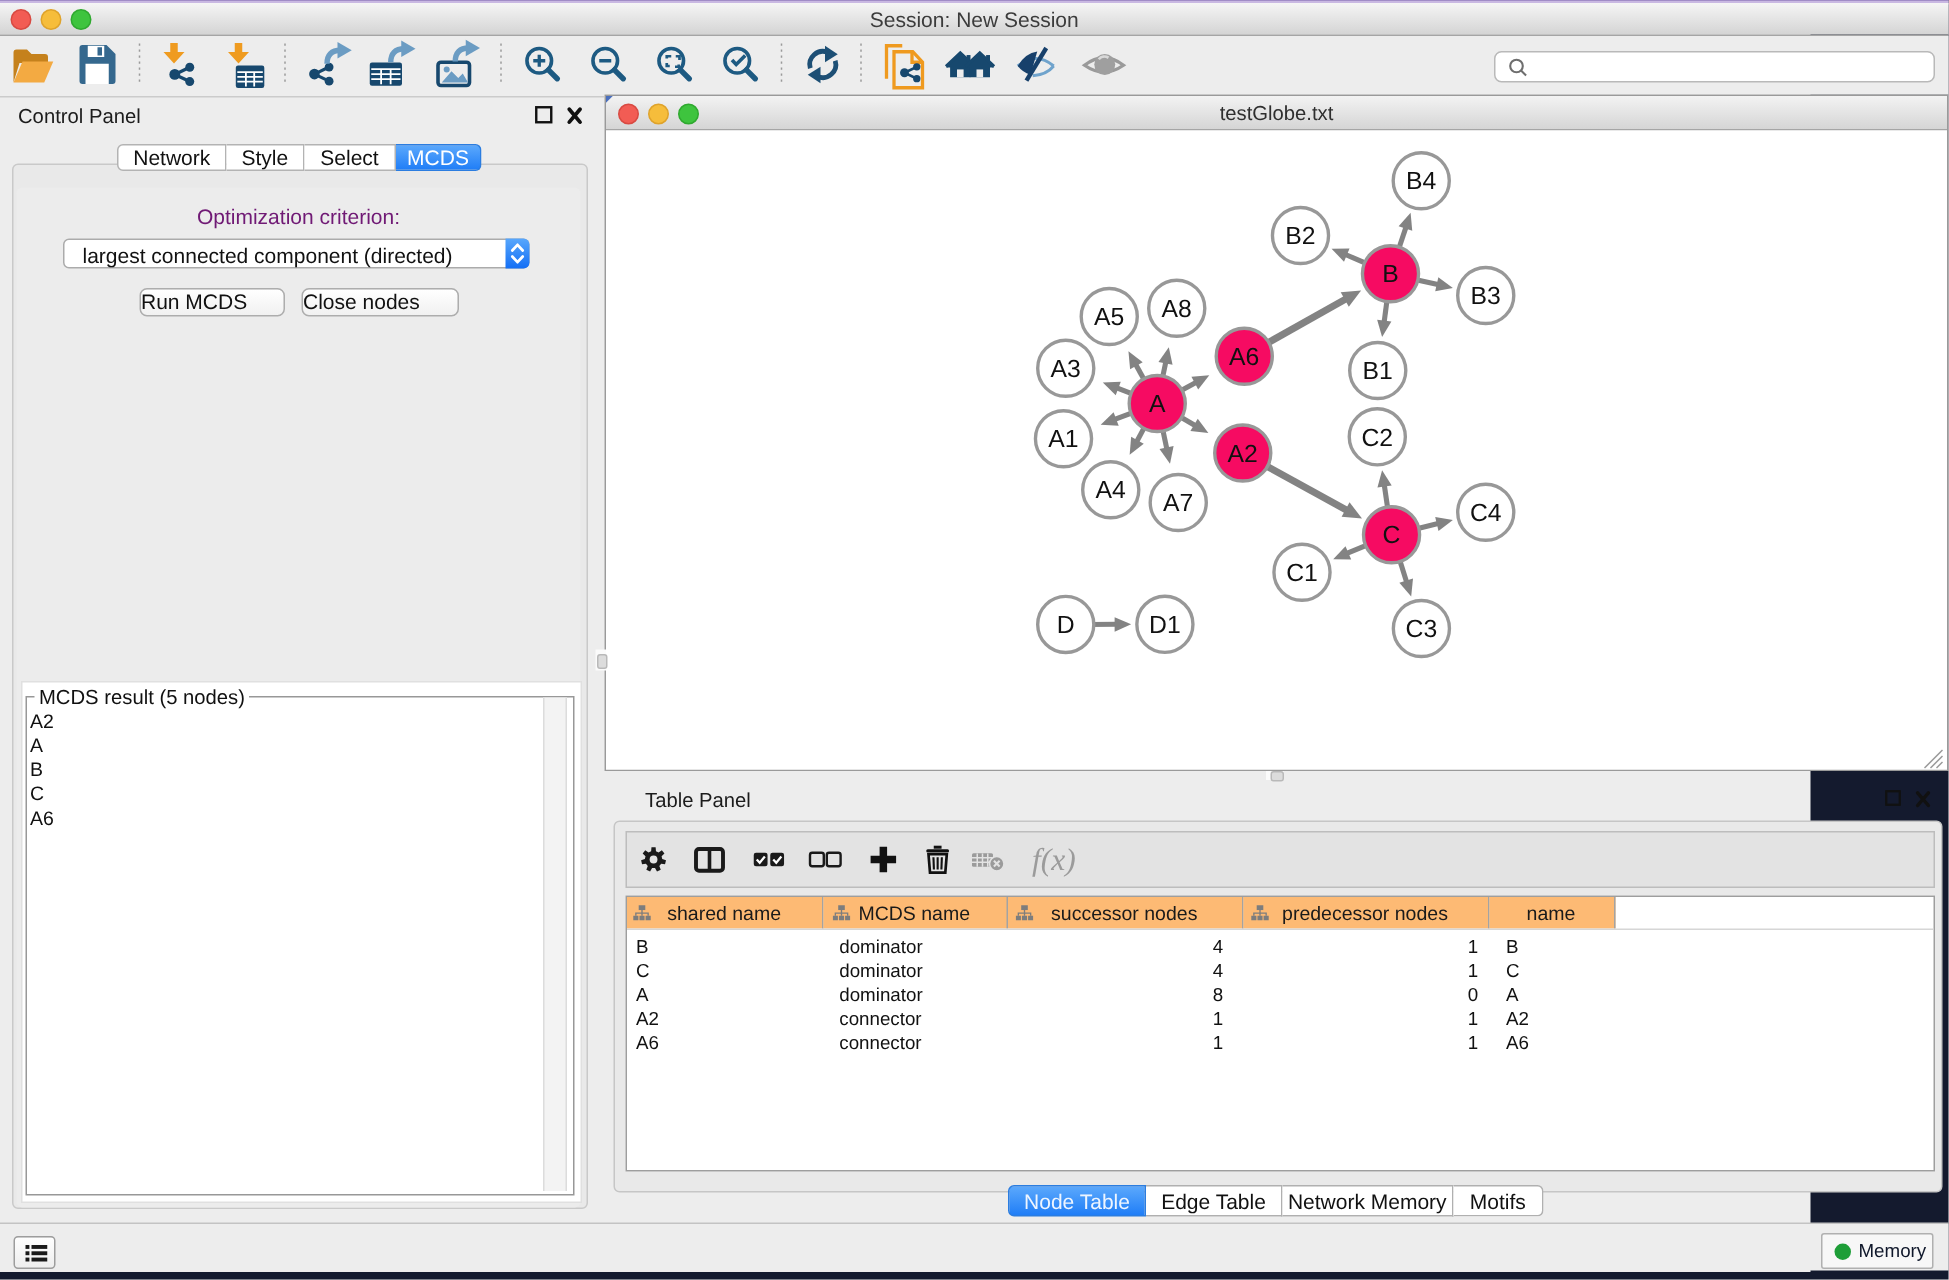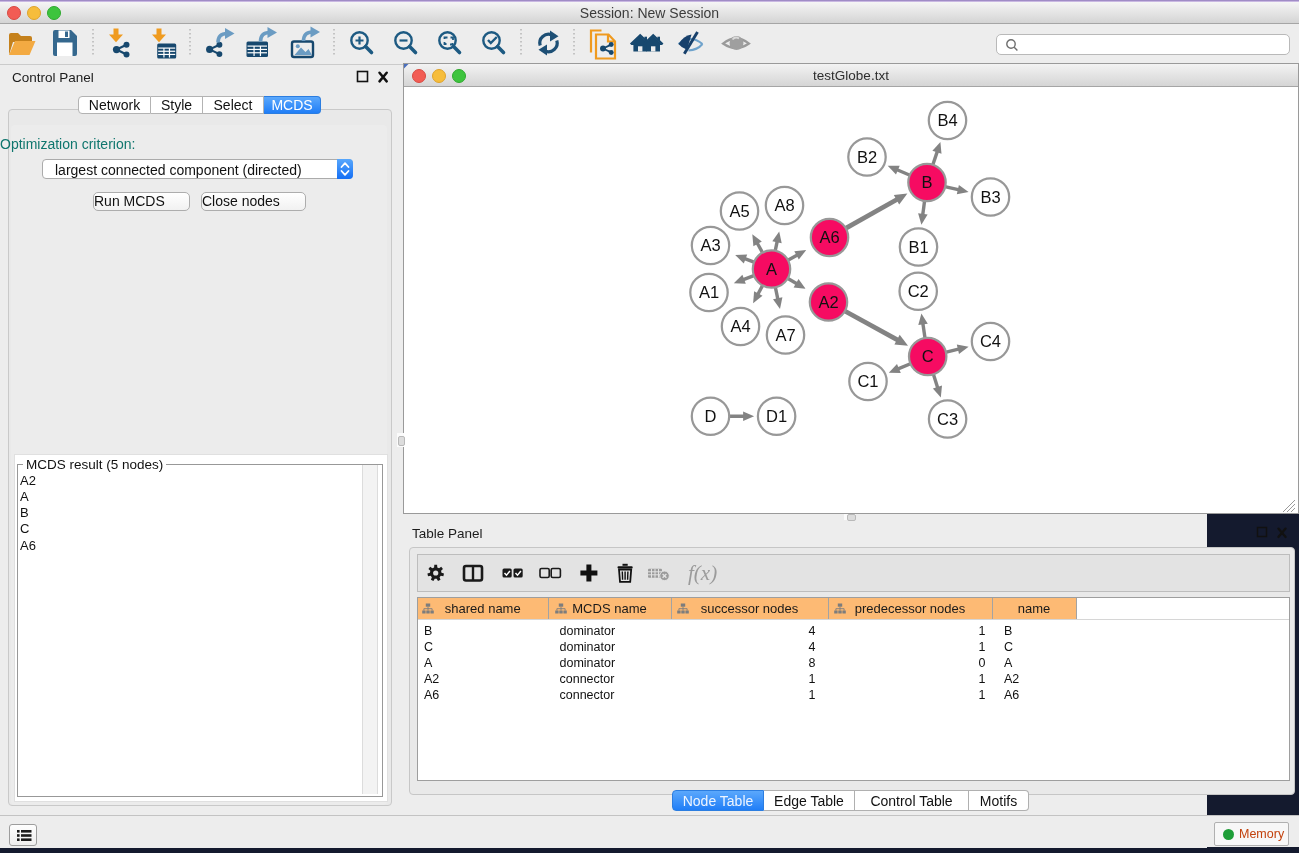--- a/index.html
+++ b/index.html
@@ -46,21 +46,21 @@
   #vscroll{left:362px;top:462.5px;width:14px;height:329px;background:#f3f3f3;
     border-left:1px solid #dcdcdc;border-right:1px solid #dcdcdc}
   
   #statusline{left:0;top:813px;width:1299px;height:0;border-top:1px solid #c3c3c3}
   #statusbar{left:0;top:814px;width:1299px;height:31px;background:#ededed}
   #listbtn{left:9px;top:822px;width:26px;height:19.5px;background:linear-gradient(#fefefe,#eee);
     border:1px solid #9d9d9d;border-radius:3px}
   #membtn{left:1214px;top:820px;width:73px;height:21.5px;background:#f7f7f7;
     border:1px solid #b0b0b0;border-radius:2px}
   #membtn .dot{position:absolute;left:8px;top:6px;width:11px;height:11px;border-radius:50%;background:#1e9e38}
-  #membtn .lbl{position:absolute;left:24px;top:4px;font-size:12.5px;color:#c2410c}
+  #membtn .lbl{position:absolute;left:24px;top:4px;font-size:12.5px;color:#0f172a}
   
   #netwin{left:403px;top:61px;width:896px;height:450.8px;background:#fff;
     border:1px solid #9a9a9a;box-sizing:border-box}
   #nettitle{left:0;top:0;width:894px;height:21.5px;
     background:linear-gradient(#f3f3f3,#d5d5d5);border-bottom:1px solid #a5a5a5}
   #netcanvas{left:0;top:22.5px;width:894px;height:426.3px;background:#fff;overflow:hidden}
   
   #tp-box{left:409px;top:544.5px;width:884px;height:246.5px;background:#e9e9e9;
     border:1px solid #c6c6c6;border-radius:4px}
   #tp-toolbar{left:417px;top:551.5px;width:873px;height:38px;background:#e3e3e3;
@@ -227,21 +227,21 @@
   </svg>
   <div class="abs" style="left:0;top:61.5px;width:403px;height:0;border-top:1px solid #cbcbcb"></div>
   <div class="abs" id="cp-box"></div>
   <div class="abs" id="cp-inner"></div>
   <div class="abs tabrow" style="left:78px;top:94px">
     <div class="tab first" style="width:71px">Network</div>
     <div class="tab" style="width:51px">Style</div>
     <div class="tab" style="width:60px">Select</div>
     <div class="tab last sel" style="width:56px">MCDS</div>
   </div>
-  <div class="abs" style="left:0;top:134px;width:398px;font-size:14px;color:#0f766e">Optimization criterion:</div>
+  <div class="abs" style="left:0;top:134px;width:398px;text-align:center;font-size:14px;color:#701a75">Optimization criterion:</div>
   <div class="abs" id="combo">
     <div class="txt">largest connected component (directed)</div>
     <div class="spin">
       <svg width="16" height="20" viewBox="0 0 16 20">
         <path d="M4.5 8 L8 4.2 L11.5 8" fill="none" stroke="#fff" stroke-width="1.8" stroke-linecap="round" stroke-linejoin="round"></path>
         <path d="M4.5 12 L8 15.8 L11.5 12" fill="none" stroke="#fff" stroke-width="1.8" stroke-linecap="round" stroke-linejoin="round"></path>
       </svg>
     </div>
   </div>
   <div class="abs btn" style="left:93px;top:190px;width:95px;height:17px;line-height:16px">Run MCDS</div>
@@ -375,21 +375,21 @@
           <line x1="14" y1="13" x2="18" y2="9"></line>
         </g>
       </svg>
     </div>
   </div>
   <div class="abs" style="left:396.5px;top:431px;width:7px;height:13.5px;background:#fbfbfb"></div>
   <div class="abs" style="left:397.5px;top:433.5px;width:5px;height:8px;background:#dcdcdc;border:1px solid #b9b9b9;border-radius:2px"></div>
   <div class="abs" style="left:844px;top:511.5px;width:12px;height:6px;background:#fbfbfb"></div>
   <div class="abs" style="left:846.5px;top:512.2px;width:7px;height:4.5px;background:#dcdcdc;border:1px solid #b9b9b9;border-radius:2px"></div>
 
-  <div class="abs ptitle" style="left:412px;top:524px">Table Panel</div>
+  <div class="abs ptitle" style="left:430px;top:524px">Table Panel</div>
   <svg class="abs" width="36" height="14" style="left:1256px;top:524px" viewBox="0 0 36 14">
     <rect x="1.5" y="1.5" width="9" height="9" fill="none" stroke="#111" stroke-width="1.5"></rect>
     <path d="M22.4 2.6 L29.6 11 M29.6 2.6 L22.4 11" stroke="#111" stroke-width="2.3" stroke-linecap="round"></path>
   </svg>
   <div class="abs" id="tp-box"></div>
   <div class="abs" id="tp-toolbar">
     <svg width="871" height="36" viewBox="0 0 871 36" style="position:absolute;left:0;top:0">
 <polygon points="16.31,9.82 19.09,9.82 19.31,12.43 21.06,13.27 23.23,11.81 24.96,13.99 23.06,15.78 23.49,17.67 25.99,18.47 25.37,21.18 22.78,20.81 21.56,22.32 22.50,24.77 20.00,25.98 18.67,23.72 16.73,23.72 15.40,25.98 12.90,24.77 13.84,22.32 12.62,20.81 10.03,21.18 9.41,18.47 11.91,17.67 12.34,15.78 10.44,13.99 12.17,11.81 14.34,13.27 16.09,12.43" fill="#1a1a1a"></polygon>
 <circle cx="17.7" cy="18.0" r="2.6" fill="#e3e3e3"></circle>
 <g fill="none" stroke="#1a1a1a">
@@ -498,15 +498,15 @@
 <div class="cell" style="left:470px;top:73.5px;width:97.5px;text-align:right">1</div>
 <div class="cell" style="left:586px;top:73.5px">A2</div>
 <div class="cell" style="left:6px;top:89.5px">A6</div>
 <div class="cell" style="left:141.5px;top:89.5px">connector</div>
 <div class="cell" style="left:300px;top:89.5px;width:97.5px;text-align:right">1</div>
 <div class="cell" style="left:470px;top:89.5px;width:97.5px;text-align:right">1</div>
 <div class="cell" style="left:586px;top:89.5px">A6</div>
   </div>
   <div class="btab" style="left:672px;width:92px;background:linear-gradient(#5ba8fc,#207ef7);color:#eef5ff;border-color:#2b7de0;border-radius:4px 0 0 4px;border-left:1px solid #2b7de0">Node Table</div>
   <div class="btab" style="left:764px;width:91px">Edge Table</div>
-  <div class="btab" style="left:855px;width:114px">Control Table</div>
+  <div class="btab" style="left:855px;width:114px">Network Memory</div>
   <div class="btab" style="left:969px;width:60px;border-radius:0 4px 4px 0">Motifs</div>
 </div>
 
 </body></html>

